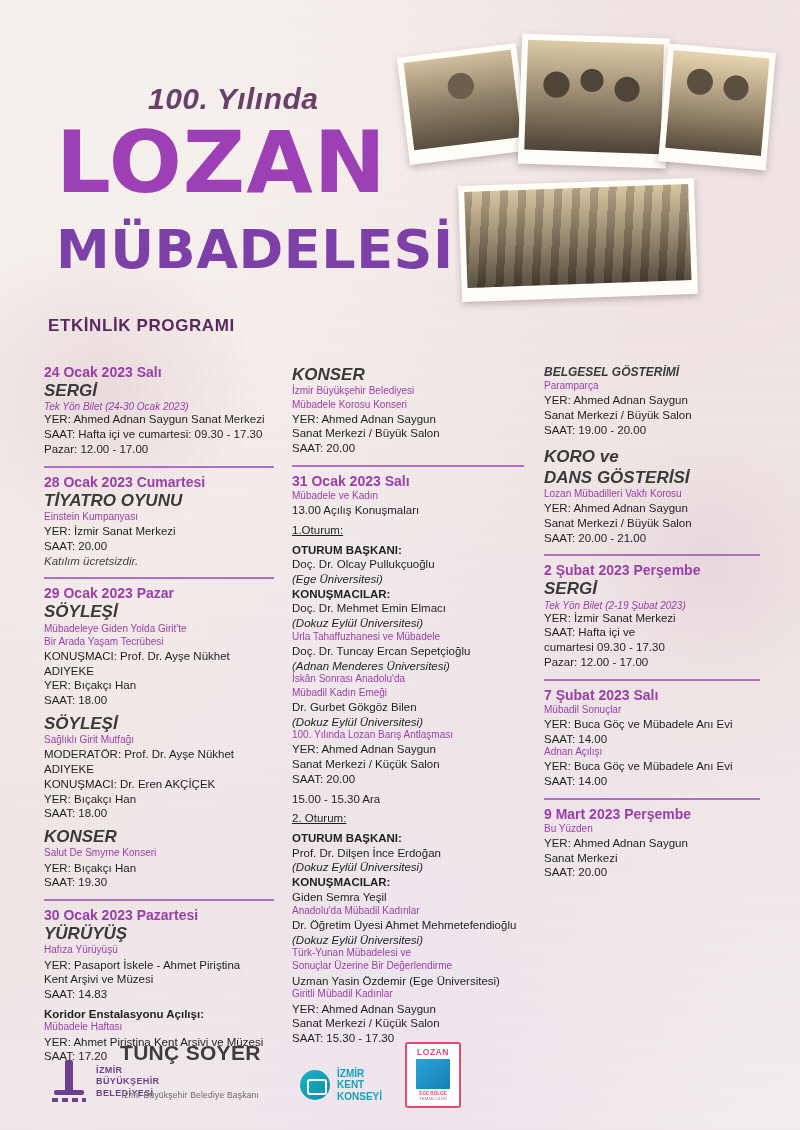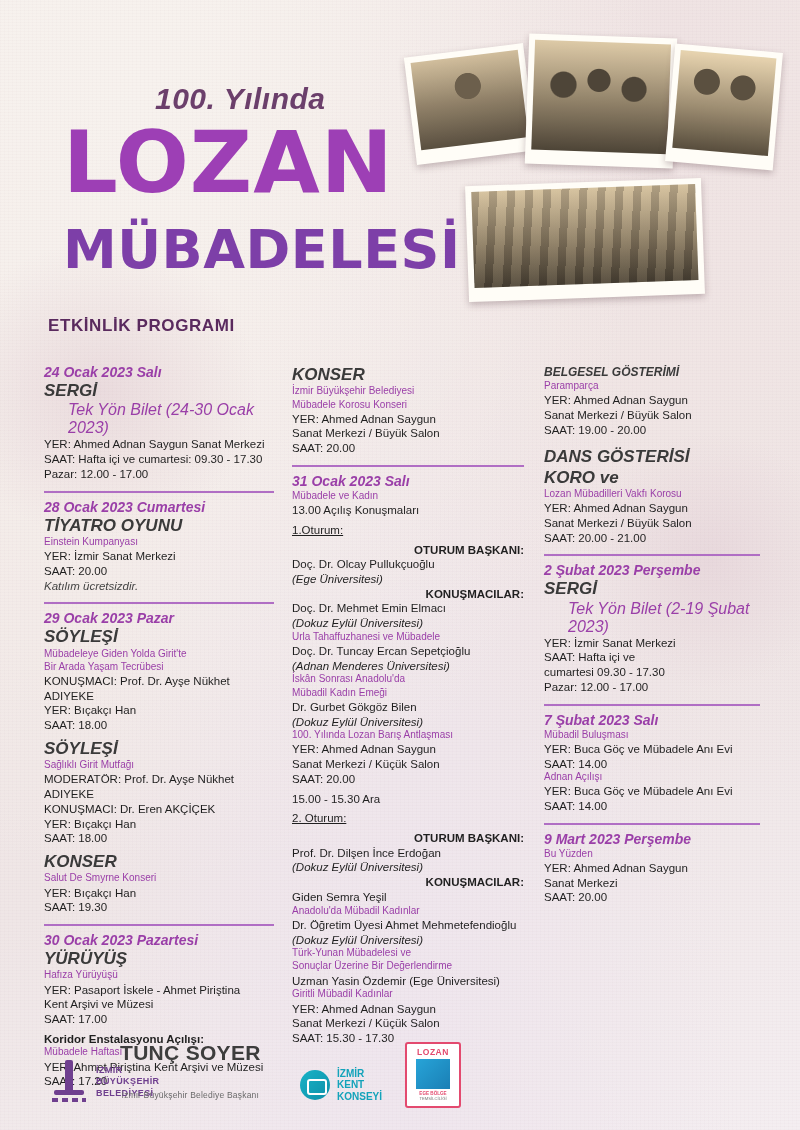--- a/index.html
+++ b/index.html
@@ -26,21 +26,21 @@
       repeating-linear-gradient(90deg, rgba(160,120,140,0.03) 0px, rgba(160,120,140,0.03) 1px, transparent 1px, transparent 4px);
     opacity:.7;
     pointer-events:none;
   }
   .smudge1{ position:absolute; left:-60px; top:240px; width:320px; height:300px;
     background: radial-gradient(ellipse, rgba(200,160,180,.25), rgba(200,160,180,0) 70%); }
   .smudge2{ position:absolute; right:-40px; top:430px; width:260px; height:260px;
     background: radial-gradient(ellipse, rgba(205,170,190,.22), rgba(205,170,190,0) 70%); }
 
   
-  .header { position:absolute; left:15px; top:0; width:636px; height:320px; }
+  .header { position:absolute; left:8px; top:0; width:636px; height:320px; }
   .sub-title {
     position:absolute; left:140px; top:82px;
     font-style: italic; font-weight: 700;
     font-size: 30px; color:#6b3f6b; letter-spacing:.5px;
   }
   .title-main {
     position:absolute; left:48px; top:122px;
     font-size: 86px; font-weight: 800; letter-spacing: 1px;
     color:#9d3fb5; line-height:.95;
     font-family:"DejaVu Sans", sans-serif;
@@ -88,38 +88,38 @@
     font-size:17px; font-weight:800; color:#5a2a5e; letter-spacing:.6px;
   }
   .cols { position:absolute; left:44px; top:364px; width:716px; }
   .col { position:absolute; top:0; }
   .c1 { left:0px; width:230px; }
   .c2 { left:248px; width:232px; }
   .c3 { left:500px; width:216px; }
 
   .date {
     font-size:14px; font-weight:800; color:#9a3fa8; margin:0 0 1px 0;
-    padding-top:6px; border-top:2px solid #b06ec4;font-style:italic;
+    padding-top:6px; border-top:2px solid #b06ec4;
   }
   .date.nodiv { border-top:none; padding-top:0; }
   .evt-type {
     font-size:17px; font-style:italic; font-weight:700; color:#3a3a3a;
     margin:2px 0 1px 0; line-height:1.08;
   }
   .evt-name {
     font-size:10px; color:#9a3fa8; line-height:1.22; margin:0 0 1px 0;
   }
   .line { font-size:11.5px; color:#2d2d2d; line-height:1.28; margin:0; }
   .ital { font-style:italic; }
   .grey { color:#444;font-style:italic; }
   .blk { color:#1f1f1f; }
   .sect-gap { height:9px; }
   .sect-gap-sm { height:5px; }
-  .lbl { font-weight:800; color:#1f1f1f;text-align:right; }
-  .tek { color:#9a3fa8; font-size:16px; font-style:italic;margin-left:24px; }
+  .lbl { font-weight:800; color:#1f1f1f; }
+  .tek { color:#9a3fa8; font-size:10px; font-style:italic; }
 
   
   .footer { position:absolute; left:0; bottom:0; width:800px; height:110px; }
   .logo-izm { position:absolute; left:52px; bottom:26px; display:flex; align-items:center; gap:10px; }
   .izm-mark { width:34px; height:44px; position:relative; }
   .izm-mark .tower {
     position:absolute; left:13px; top:0; width:8px; height:30px;
     background:#6f3f8f; border-radius:2px 2px 0 0;
   }
   .izm-mark .base {
@@ -221,21 +221,21 @@
         <div class="line blk">SAAT: 19.30</div>
       </div>
       <div class="sect-gap"></div>
 
       <div>
         <div class="date">30 Ocak 2023 Pazartesi</div>
         <div class="evt-type">YÜRÜYÜŞ</div>
         <div class="evt-name">Hafıza Yürüyüşü</div>
         <div class="line blk">YER: Pasaport İskele - Ahmet Piriştina</div>
         <div class="line blk">Kent Arşivi ve Müzesi</div>
-        <div class="line blk">SAAT: 17.00</div>
+        <div class="line blk">SAAT: 14.83</div>
         <div class="sect-gap-sm"></div>
         <div class="line blk"><span class="lbl">Koridor Enstalasyonu Açılışı:</span></div>
         <div class="evt-name">Mübadele Haftası</div>
         <div class="line blk">YER: Ahmet Piriştina Kent Arşivi ve Müzesi</div>
         <div class="line blk">SAAT: 17.20</div>
       </div>
     </div>
 
     <div class="col c2">
       <div>
@@ -299,43 +299,43 @@
       <div>
         <div class="evt-type" style="font-size:12px">BELGESEL GÖSTERİMİ</div>
         <div class="evt-name">Paramparça</div>
         <div class="line blk">YER: Ahmed Adnan Saygun</div>
         <div class="line blk">Sanat Merkezi / Büyük Salon</div>
         <div class="line blk">SAAT: 19.00 - 20.00</div>
       </div>
       <div class="sect-gap"></div>
 
       <div>
+        <div class="evt-type">KORO ve</div>
         <div class="evt-type">DANS GÖSTERİSİ</div>
-        <div class="evt-type">KORO ve</div>
         <div class="evt-name">Lozan Mübadilleri Vakfı Korosu</div>
         <div class="line blk">YER: Ahmed Adnan Saygun</div>
         <div class="line blk">Sanat Merkezi / Büyük Salon</div>
         <div class="line blk">SAAT: 20.00 - 21.00</div>
       </div>
       <div class="sect-gap"></div>
 
       <div>
         <div class="date">2 Şubat 2023 Perşembe</div>
         <div class="evt-type">SERGİ</div>
         <div class="tek">Tek Yön Bilet (2-19 Şubat 2023)</div>
         <div class="line blk">YER: İzmir Sanat Merkezi</div>
         <div class="line blk">SAAT: Hafta içi ve</div>
         <div class="line blk">cumartesi 09.30 - 17.30</div>
         <div class="line blk">Pazar: 12.00 - 17.00</div>
       </div>
       <div class="sect-gap"></div>
 
       <div>
         <div class="date">7 Şubat 2023 Salı</div>
-        <div class="evt-name">Mübadil Buluşması</div>
+        <div class="evt-name">Mübadil Sonuçlar</div>
         <div class="line blk">YER: Buca Göç ve Mübadele Anı Evi</div>
         <div class="line blk">SAAT: 14.00</div>
         <div class="evt-name">Adnan Açılışı</div>
         <div class="line blk">YER: Buca Göç ve Mübadele Anı Evi</div>
         <div class="line blk">SAAT: 14.00</div>
       </div>
       <div class="sect-gap"></div>
 
       <div>
         <div class="date">9 Mart 2023 Perşembe</div>

